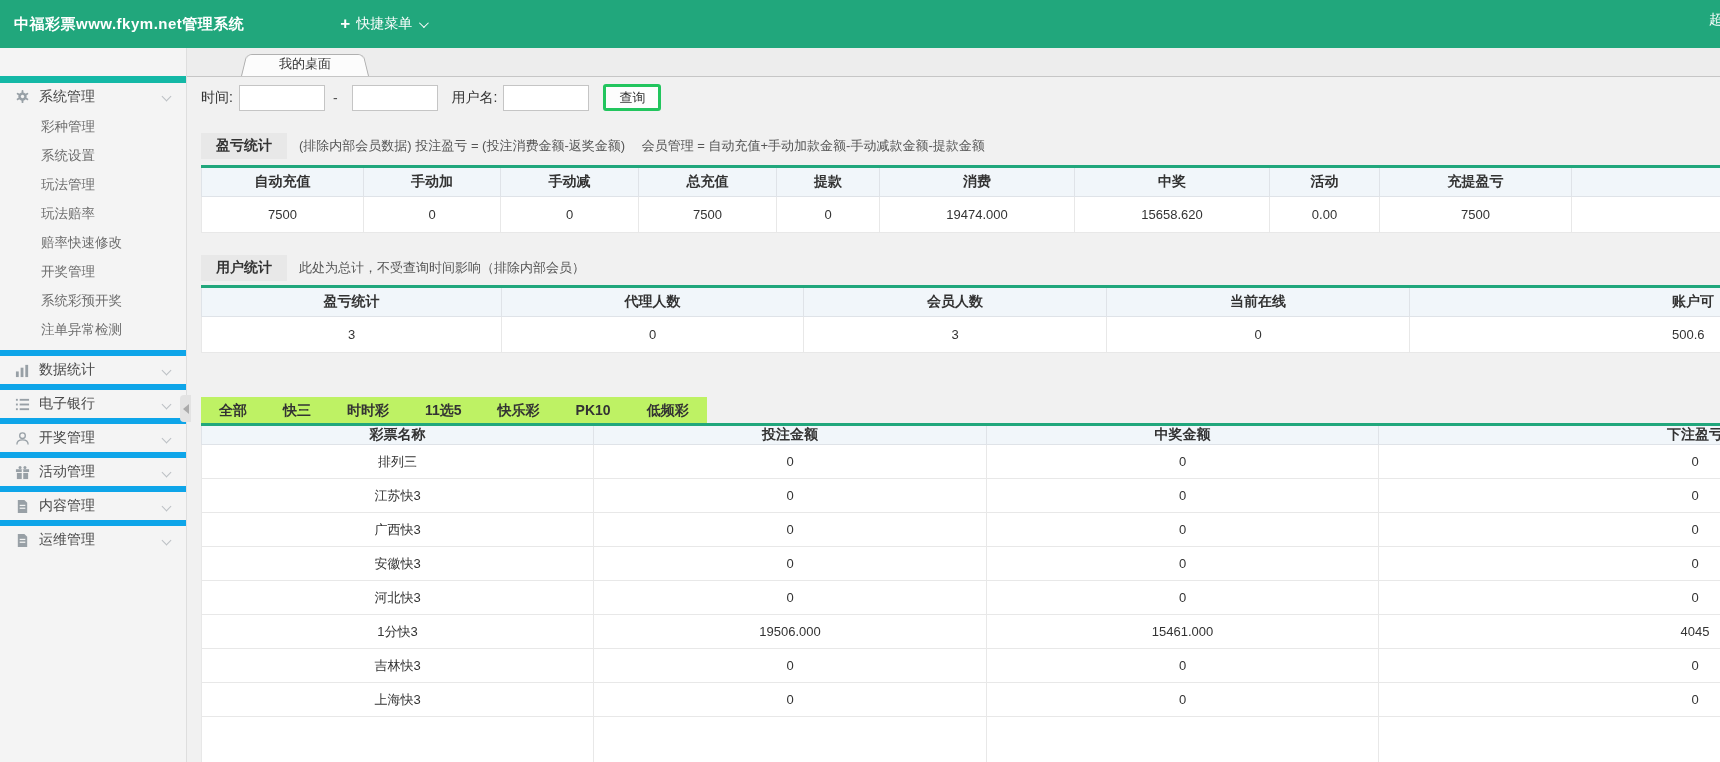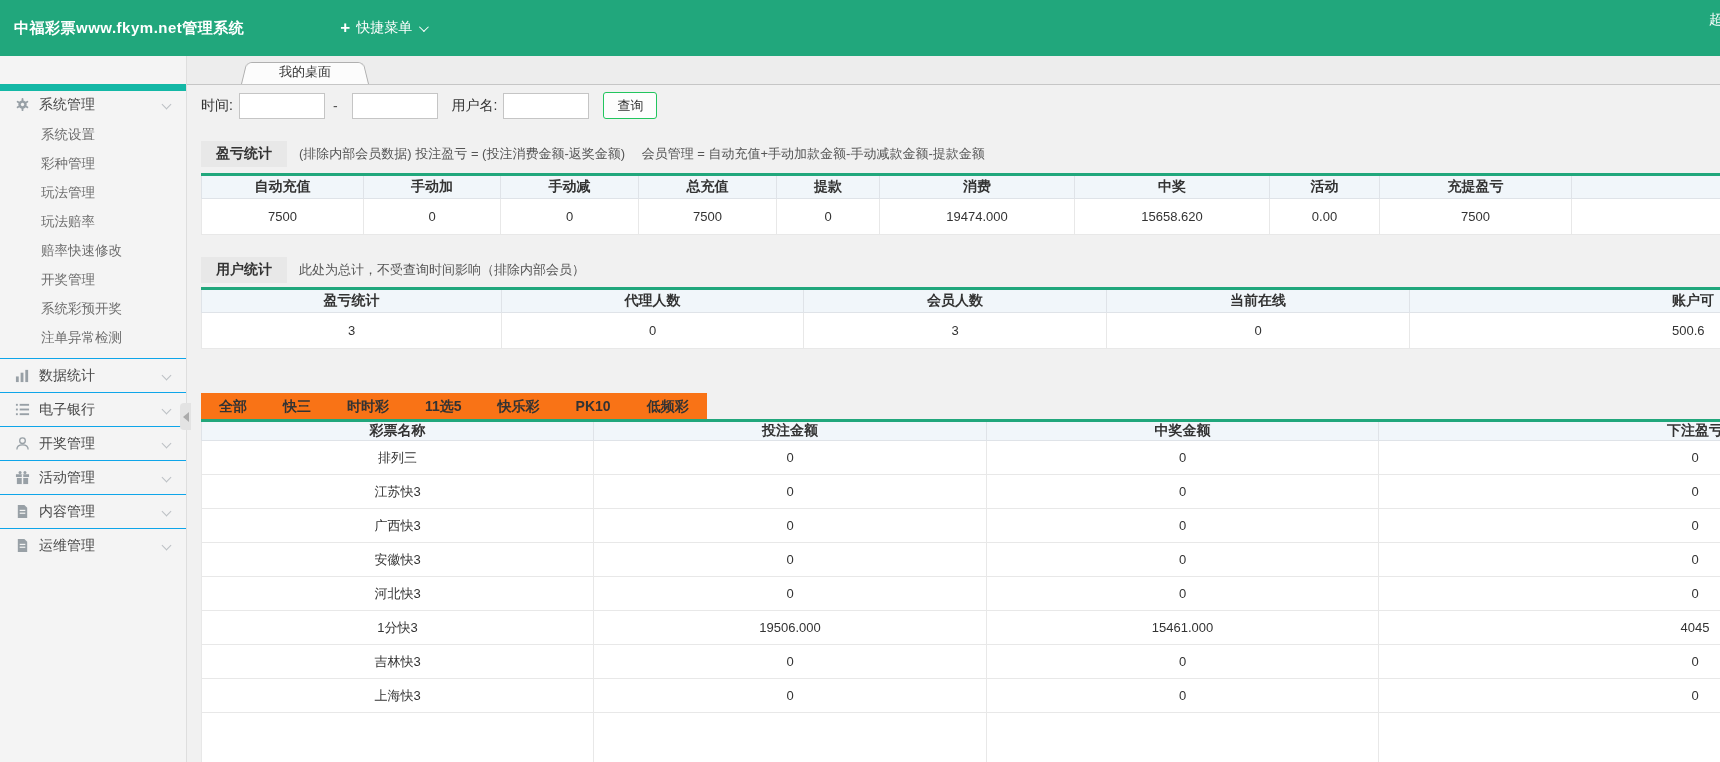--- a/index.html
+++ b/index.html
@@ -5,67 +5,67 @@
   :root { --primary:#21a77c; }
   * { box-sizing:border-box; }
   html,body { margin:0; padding:0; }
   body {
     width:1720px; height:762px; overflow:hidden;
     font-family:"Liberation Sans","DejaVu Sans",sans-serif;
     background:#f1f1f1; color:#333; font-size:14px;
   }
   
   .topbar {
-    height:56px; background:var(--primary,#21a77c); color:#fff;
+    height:48px; background:var(--primary,#21a77c); color:#fff;
     display:flex; align-items:center; padding:0 14px; position:relative;
   }
   .topbar .title { font-size:15px; font-weight:bold; letter-spacing:.5px; }
   .quickmenu { display:flex; align-items:center; margin-left:96px; cursor:pointer; font-size:14px; }
   .quickmenu .plus { font-size:17px; font-weight:bold; margin-right:6px; }
   .chev-w { width:7px; height:7px; border-right:1.6px solid #fff; border-bottom:1.6px solid #fff; transform:rotate(45deg) translateY(-2px); margin-left:7px; display:inline-block; }
   .topbar .userarea { position:absolute; right:-3px; top:0; height:40px; display:flex; align-items:center; font-size:14px; }
   
   .frame { display:flex; height:722px; position:relative; }
   
   .sidebar { width:187px; background:#f4f4f4; border-right:1px solid #dedede; padding-top:28px; flex:none; }
-  .sb-sec { height:34px; display:flex; align-items:center; padding:0 16px 0 14px; border-top:1px solid #0ea5e9; cursor:pointer; color:#4a4a4a; }
+  .sb-sec { height:34px; display:flex; align-items:center; padding:0 16px 0 14px; border-top:6px solid #0ea5e9; cursor:pointer; color:#4a4a4a; }
   .sb-sec:first-child { border-top:7px solid #14b8a6; }
   .sb-sec .ico { width:16px; height:16px; margin-right:9px; display:inline-flex; align-items:center; justify-content:center; flex:none; }
   .sb-sec .lbl { font-size:14px; }
   .chev-g { width:7px; height:7px; border-right:1.5px solid #bcc0c4; border-bottom:1.5px solid #bcc0c4; transform:rotate(45deg); margin-left:auto; }
   .sb-sub { padding:2px 0 6px 0; }
   .sb-sub-item { height:29px; line-height:29px; padding-left:41px; font-size:13.5px; color:#6d6d6d; cursor:pointer; }
   .collapse-handle { position:absolute; left:180px; top:347px; width:11px; height:27px; background:#e3e3e3; border-radius:4px 0 0 4px; display:flex; align-items:center; justify-content:center; cursor:pointer; }
   .collapse-handle .tri { width:0; height:0; border-top:5px solid transparent; border-bottom:5px solid transparent; border-right:6px solid #ababab; }
   
   .main { flex:1; overflow:hidden; background:#f1f1f1; }
   .tabstrip { height:29px; background:#ededed; border-bottom:1px solid #c6c6c6; display:flex; align-items:flex-end; }
   .dtab { position:relative; width:128px; height:24px; margin-left:54px; cursor:pointer; }
   .dtab::before { content:""; position:absolute; inset:0; background:#fcfcfc; border:1px solid #aeaeae; border-bottom:none; border-radius:6px 6px 0 0; transform:perspective(9px) rotateX(2deg); transform-origin:bottom; }
   .dtab span { position:relative; display:block; text-align:center; line-height:24px; font-size:13px; color:#333; }
   .filter-row { margin:7px 0 0 14px; display:flex; align-items:center; }
   .filter-row label { font-size:14px; color:#333; }
   .filter-row input { width:86px; height:26px; border:1px solid #c5c5c5; background:#fff; margin-left:6px; padding:0 6px; font-size:13px; outline:none; }
   .dash { margin:0 8px; color:#555; }
   .uname { margin-left:14px; }
-  .btn-query { margin-left:14px; height:27px; padding:0 13px; background:#fdfdfd; border:1px solid #22c55e; border-radius:3px; font-size:13px; color:#333; cursor:pointer; font-family:inherit; }
+  .btn-query { margin-left:14px; height:27px; padding:0 13px; background:#fdfdfd; border:3px solid #22c55e; border-radius:3px; font-size:13px; color:#333; cursor:pointer; font-family:inherit; }
   .section-head { margin:22px 0 0 14px; display:flex; align-items:center; }
   .section-title { background:#e8e8e8; padding:4px 15px; font-weight:bold; font-size:14px; color:#333; }
   .section-note { margin-left:12px; font-size:13px; color:#555; }
   
   .tbl-wrap { margin-left:14px; }
   .mt6 { margin-top:6px; } .mt4 { margin-top:4px; }
   table.stat { border-collapse:collapse; table-layout:fixed; border-top:3px solid var(--primary,#21a77c); background:#fff; }
-  table.stat th { background:#f1f6fa; border:1px solid #dfe3e8; font-size:14px; font-weight:bold; color:#333; height:24px; text-align:center; padding:0; }
+  table.stat th { background:#f1f6fa; border:1px solid #dfe3e8; font-size:14px; font-weight:bold; color:#333; height:30px; text-align:center; padding:0; }
   table.stat td { border:1px solid #e8e8e8; font-size:13px; color:#333; height:36px; text-align:center; background:#fff; padding:0; }
   table.lott td { height:34px; }
   table.lott th { height:16px; }
   .clip-left { text-align:left !important; padding-left:262px !important; }
   
-  .lt-strip { margin:44px 0 0 14px; display:inline-flex; background:#f97316; height:26px; align-items:center; }
+  .lt-strip { margin:44px 0 0 14px; display:inline-flex; background:#bef264; height:26px; align-items:center; }
   .lt-tab { padding:0 18px; font-size:14px; font-weight:bold; color:#333; cursor:pointer; line-height:26px; }
 </style>
 </head>
 <body>
 
 <div class="topbar">
   <span class="title">中福彩票www.fkym.net管理系统</span>
   <span class="quickmenu">
     <span class="plus">+</span>
     <span>快捷菜单</span>
@@ -89,22 +89,22 @@
               <rect x="7" y="1" width="2" height="14" rx="1" transform="rotate(120 8 8)"></rect>
               <circle cx="8" cy="8" r="4.4"></circle>
             </g>
             <circle cx="8" cy="8" r="1.8" fill="#f4f4f4"></circle>
           </svg>
       </span>
       <span class="lbl">系统管理</span>
       <span class="chev-g"></span>
     </div>
     <div class="sb-sub">
+      <div class="sb-sub-item">彩种管理</div>
       <div class="sb-sub-item">系统设置</div>
-      <div class="sb-sub-item">彩种管理</div>
       <div class="sb-sub-item">玩法管理</div>
       <div class="sb-sub-item">玩法赔率</div>
       <div class="sb-sub-item">赔率快速修改</div>
       <div class="sb-sub-item">开奖管理</div>
       <div class="sb-sub-item">系统彩预开奖</div>
       <div class="sb-sub-item">注单异常检测</div>
     </div>
 
     <div class="sb-sec">
       <span class="ico">

